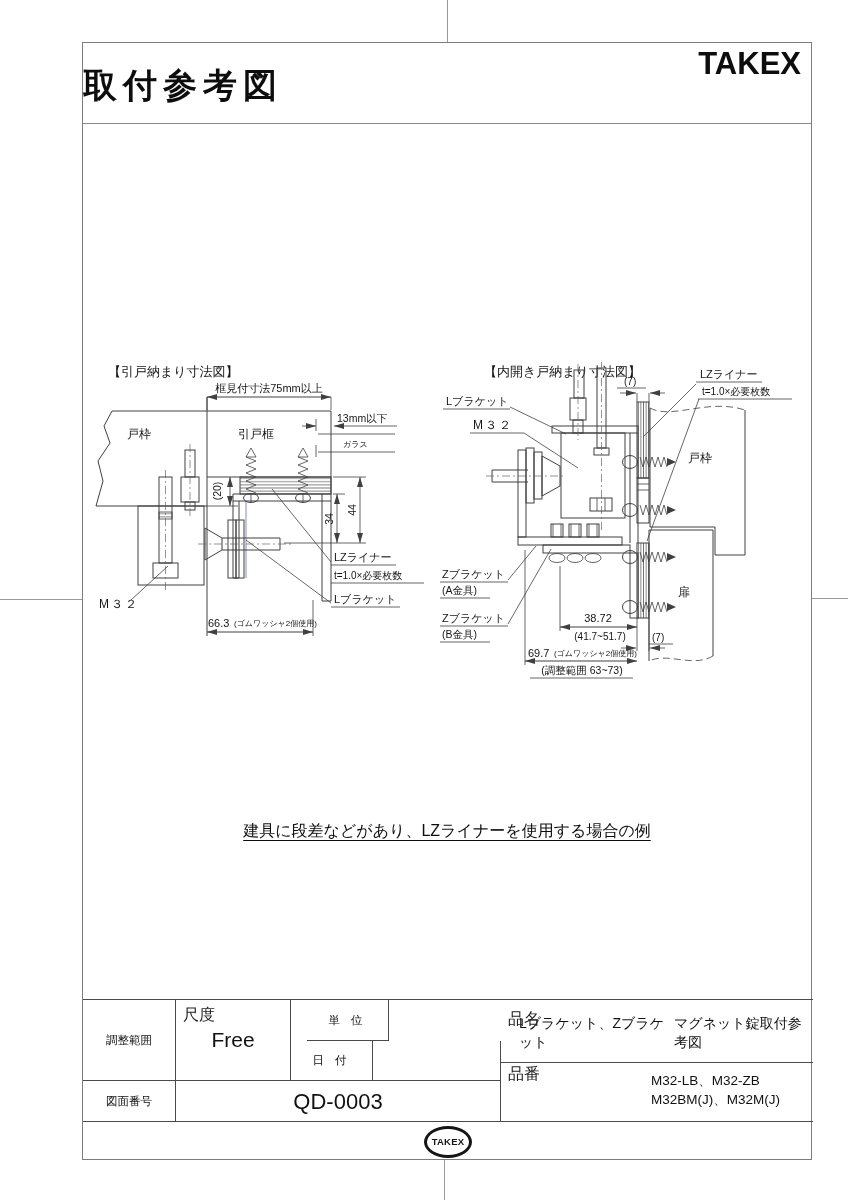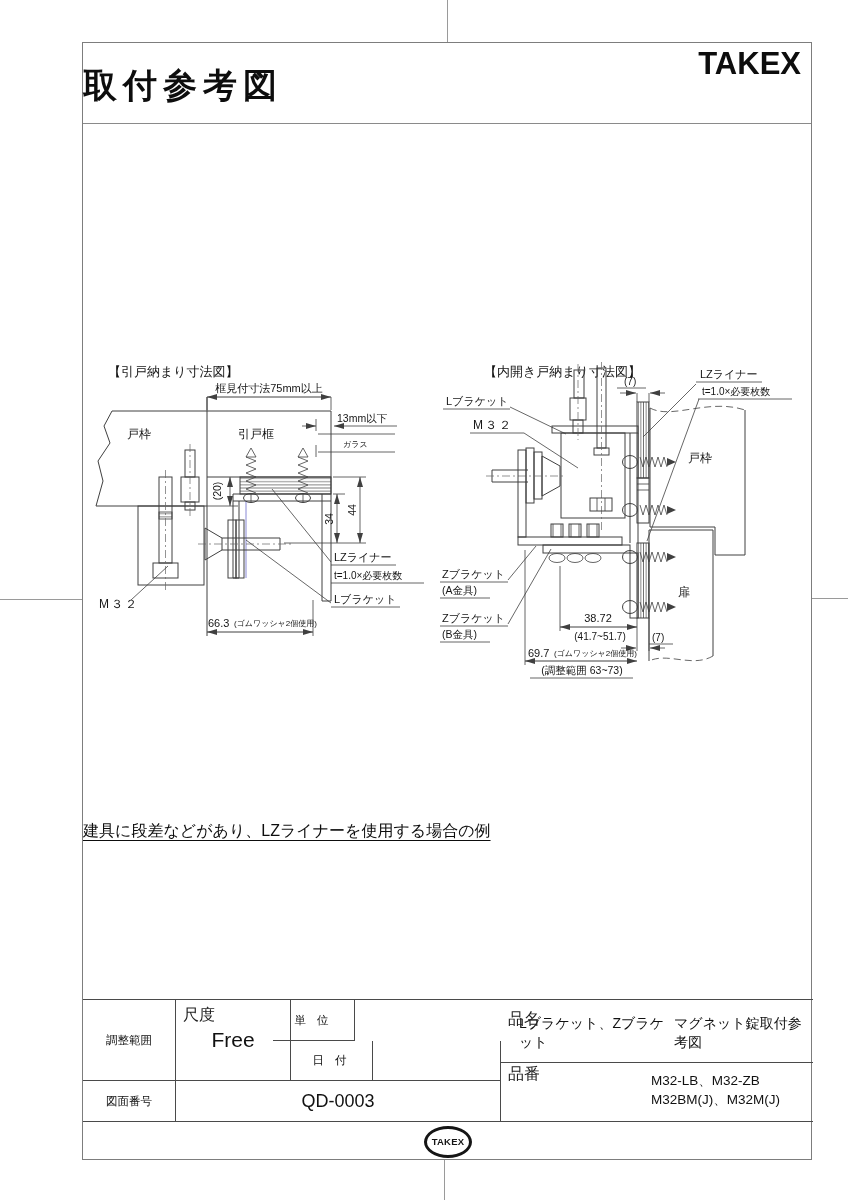--- a/index.html
+++ b/index.html
@@ -8,21 +8,21 @@
   .regmark{position:absolute;background:#9a9a9a;}
   .frame{position:absolute;left:82px;top:42px;width:730px;height:1118px;
          border:1px solid #7d7d7d;box-sizing:border-box;}
   .title-bar{position:absolute;left:0;top:0;width:100%;height:81px;
              border-bottom:1px solid #8a8a8a;box-sizing:border-box;}
   .main-title{position:absolute;left:0;right:0;top:20px;text-align:left;
               font-size:34px;font-weight:600;letter-spacing:6px;color:#0d0d0d;}
   .brand-logo{position:absolute;right:10px;top:3px;font-size:31px;font-weight:800;
               letter-spacing:0px;color:#0d0d0d;}
   .drawing-area{position:absolute;left:0;top:81px;width:100%;height:875px;}
-  .note{position:absolute;left:0;right:0;top:697px;}
+  .note{position:absolute;left:0;right:0;top:697px;text-align:center;}
   .note span{font-size:16px;color:#0d0d0d;text-decoration:underline;
              text-underline-offset:4px;}
   .dwg-svg{position:absolute;left:0;top:0;width:848px;height:1200px;}
 
   
   .title-block{position:absolute;left:0;top:956px;width:730px;height:122px;
                border-top:1px solid #4a4a4a;box-sizing:border-box;font-size:11.5px;}
   .tb-cell{position:absolute;box-sizing:border-box;border-right:1px solid #4a4a4a;}
   .tb-label-corner{position:absolute;left:7px;top:5px;font-size:16px;color:#222;}
   .tb-center{display:flex;align-items:center;justify-content:center;width:100%;height:100%;}
@@ -70,42 +70,42 @@
         <div class="tb-center">
             <span>調整範囲</span>
           </div>
       </div>
       <div class="tb-cell" style="left:93px;top:0;width:115px;height:81px;border-bottom:1px solid #4a4a4a;">
         <span class="tb-label-corner">尺度</span>
         <div class="tb-center" style="font-size:21px;">
             <span>Free</span>
           </div>
       </div>
-      <div class="tb-cell" style="left:190px;top:0;width:82px;height:41px;border-bottom:1px solid #4a4a4a;">
+      <div class="tb-cell" style="left:224px;top:0;width:82px;height:41px;border-bottom:1px solid #4a4a4a;">
         <div class="tb-center">
             <span style="letter-spacing:4px;">単 位</span>
           </div>
       </div>
       <div class="tb-cell" style="left:208px;top:41px;width:82px;height:40px;border-bottom:1px solid #4a4a4a;">
         <div class="tb-center">
             <span style="letter-spacing:4px;text-align:right;">日 付</span>
           </div>
       </div>
       <div class="tb-cell" style="left:290px;top:41px;width:128px;height:40px;border-bottom:1px solid #4a4a4a;">
         <div class="tb-center">
             <span></span>
           </div>
       </div>
       <div class="tb-cell" style="left:0;top:81px;width:93px;height:41px;">
         <div class="tb-center">
             <span>図面番号</span>
           </div>
       </div>
       <div class="tb-cell" style="left:93px;top:81px;width:325px;height:41px;">
-        <div class="tb-center" style="font-size:18px;">
+        <div class="tb-center" style="font-size:22px;">
             <span>QD-0003</span>
           </div>
       </div>
 
       <div class="tb-cell" style="left:418px;top:4px;width:312px;height:59px;border-right:none;border-bottom:1px solid #4a4a4a;">
         <span class="tb-label-corner">品名</span>
         <div class="tb-center" style="font-size:14px;line-height:1.35;padding-left:18px;box-sizing:border-box;">
           <span>Lブラケット、Zブラケット</span>
           <span>マグネット錠取付参考図</span>
         </div>

